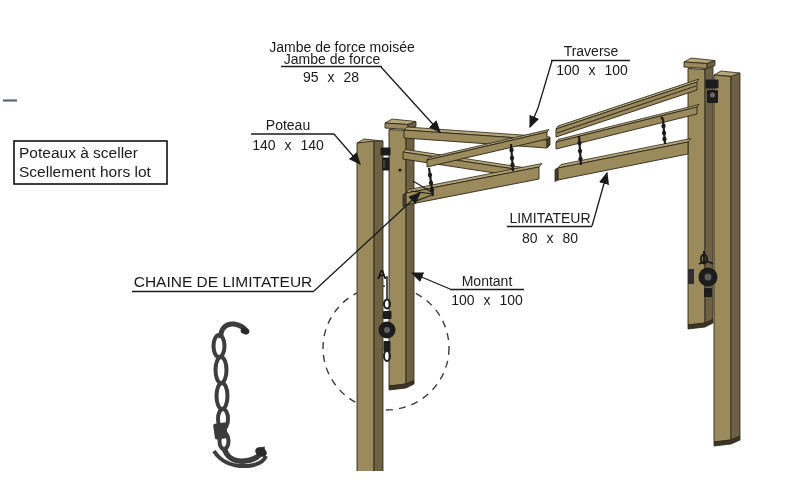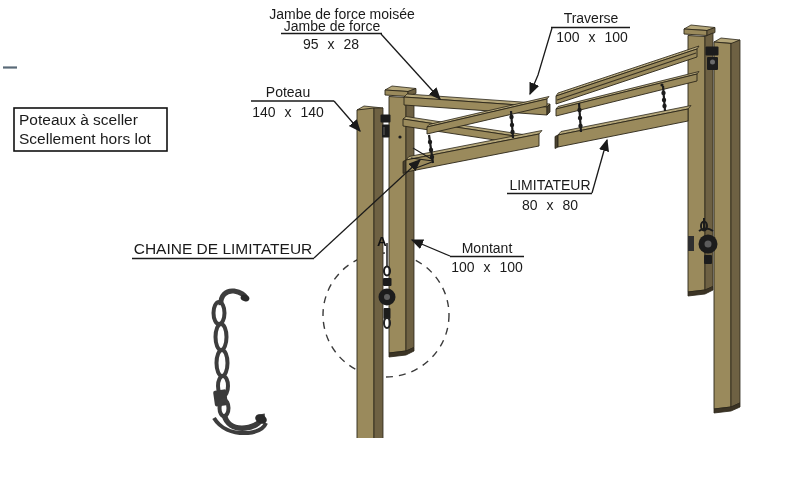--- a/index.html
+++ b/index.html
@@ -11,21 +11,21 @@
     --outline:#2b2619;
     --hardware:#1c1c1c;
     --hardware-light:#5f5f5f;
     --line:#1a1a1a;
     --text:#1a1a1a;
     --dash-accent:#5a6a78;
     --chain-gray:#3d3d3d;
   }
   html,body{margin:0;padding:0;background:var(--bg);}
   .stage{position:relative;width:800px;height:438px;background:var(--bg);overflow:hidden;
-         font-family:"Liberation Sans",sans-serif;}
+         font-family:"Liberation Sans",sans-serif;margin-top:33px;}
   svg{display:block;}
   .wood-top{fill:var(--wood-top);stroke:var(--outline);stroke-width:0.8;}
   .wood-front{fill:var(--wood-front);stroke:var(--outline);stroke-width:0.9;}
   .wood-side{fill:var(--wood-side);stroke:var(--outline);stroke-width:0.8;}
   .wood-end{fill:var(--wood-end);stroke:var(--outline);stroke-width:0.8;}
   .post-bottom{fill:#3c3425;stroke:var(--outline);stroke-width:0.8;}
   .hw{fill:var(--hardware);stroke:none;}
   .leader{stroke:var(--line);stroke-width:1.3;fill:none;}
   .underline{stroke:var(--line);stroke-width:1.4;fill:none;}
   .lbl{font-size:14px;fill:var(--text);}

